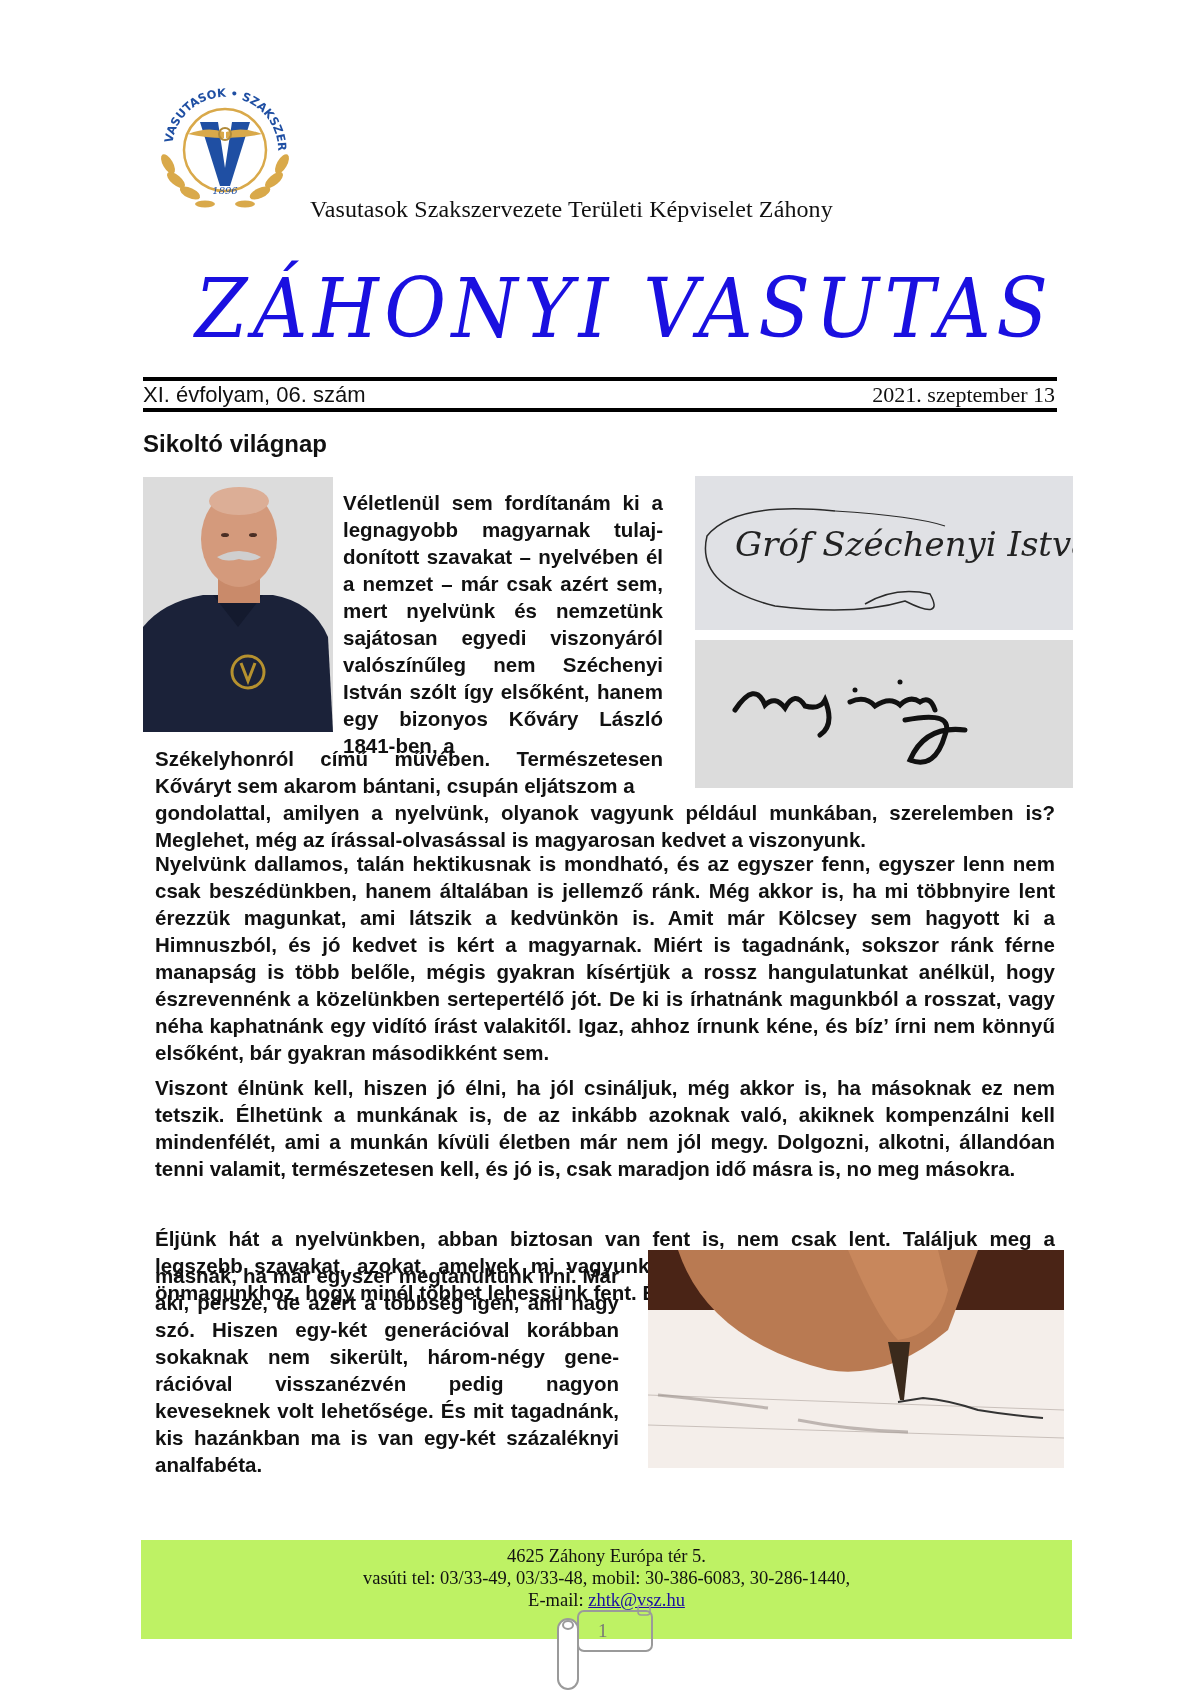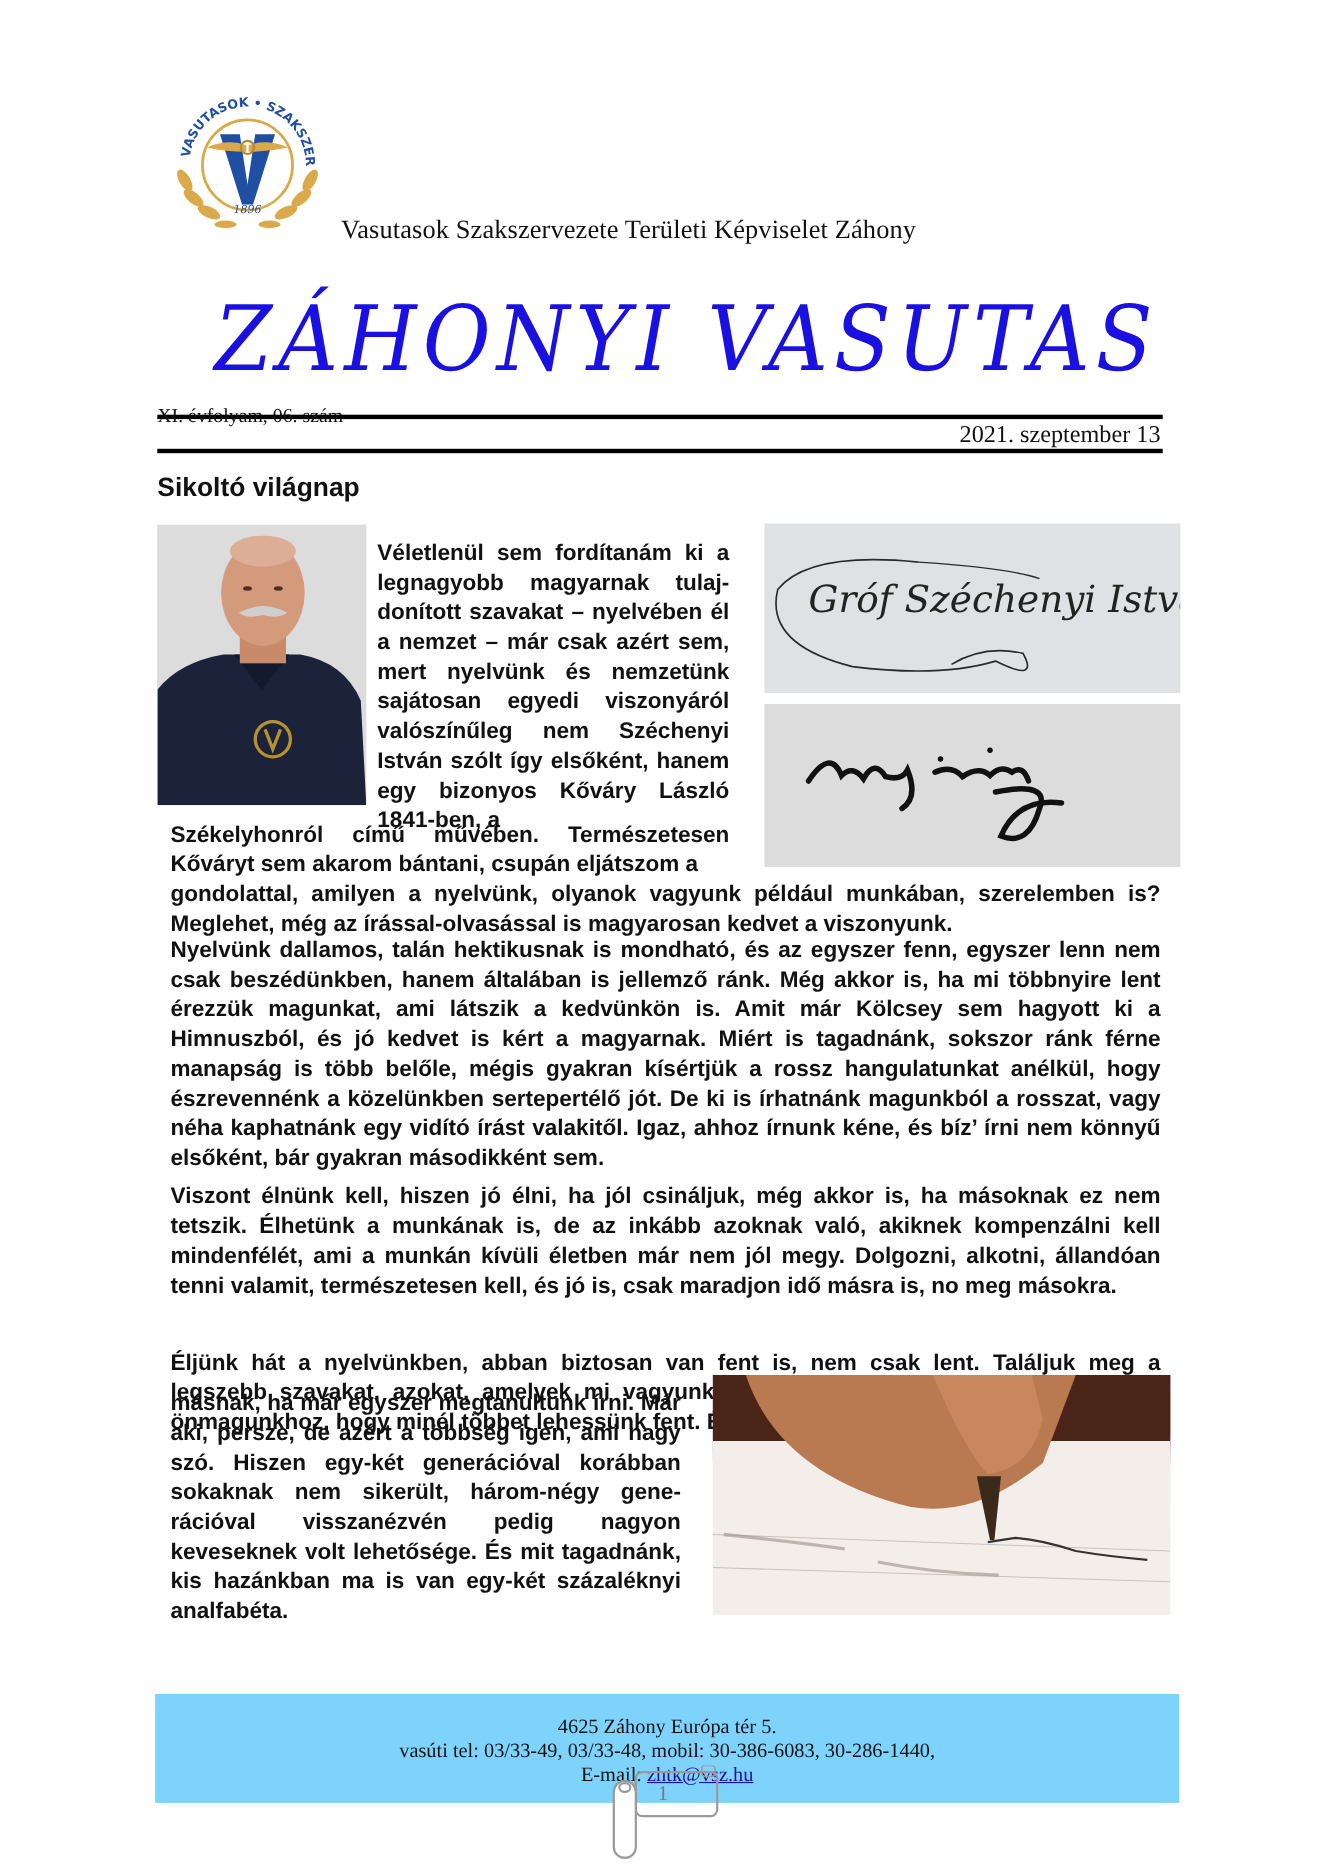--- a/index.html
+++ b/index.html
@@ -8,21 +8,21 @@
 
   
   #logo { left: 150px; top: 72px; width: 150px; height: 145px; }
 
   #org-name { left: 310px; top: 196px; font-family: "Liberation Serif", serif; font-size: 24px; color: #111; letter-spacing: 0.1px; white-space: nowrap; }
 
   #masthead { left: 195px; top: 268px; width: 830px; text-align: center; font-family: "DejaVu Serif", serif; font-style: italic; font-size: 82px; color: #1a10e0; letter-spacing: 6px; line-height: 1; white-space: nowrap; transform: scaleX(0.92); transform-origin: left top; }
 
   #rule-top { left: 143px; top: 377px; width: 914px; height: 4px; background: #000; }
   #rule-bottom { left: 143px; top: 408px; width: 914px; height: 4px; background: #000; }
-  #issue-info { left: 143px; top: 368px; font-family: Liberation Serif, serif; font-size: 18px; white-space: nowrap; }
+  #issue-info { left: 143px; top: 382px; font-family: Liberation Sans, sans-serif; font-size: 22px; white-space: nowrap; }
   #issue-date { right: 145px; top: 382px; font-family: "Liberation Serif", serif; font-size: 22px; white-space: nowrap; text-align: left; }
 
   #article-title { left: 143px; top: 430px; font-family: "Liberation Sans", sans-serif; font-weight: bold; font-size: 24px; white-space: nowrap; }
 
   .body-text { font-family: "Liberation Sans", sans-serif; font-size: 20.5px; line-height: 27px; text-align: justify; color: #111; }
   .body-text p { margin: 12px; font-weight: bold; }
 
   
   #portrait { left: 143px; top: 477px; width: 190px; height: 255px; background: #dcdcdc; overflow: hidden; }
   
@@ -31,21 +31,21 @@
   
   #hand-photo { left: 668px; top: 1292px; width: 396px; height: 218px; overflow: hidden; background: linear-gradient(180deg,#3a1d12 0%, #5a2e1c 25%, #efe8e4 38%, #f6f1ee 100%); }
   #para1-float { float: left; width: 200px; height: 258px; }
   #para1-full { left: 143px; top: 477px; width: 532px; }
   #p2 { left: 143px; top: 863px; width: 924px; }
   #p3 { left: 143px; top: 1088px; width: 924px; }
   #p4 { left: 143px; top: 1213px; width: 924px; }
   #p4-cont { left: 143px; top: 1294px; width: 508px; }
 
   
-  #footer { left: 141px; top: 1540px; width: 931px; height: 99px; background: #7dd3fc; text-align: center; font-family: "Liberation Serif", serif; font-size: 18.5px; line-height: 22px; padding-top: 19px; box-sizing: border-box; }
+  #footer { left: 141px; top: 1540px; width: 931px; height: 99px; background: #bef264; text-align: center; font-family: "Liberation Serif", serif; font-size: 18.5px; line-height: 22px; padding-top: 5px; box-sizing: border-box; }
   #footer a { color: #1a10a0; text-decoration: underline; }
   #page-num-scroll { left: 552px; top: 1605px; width: 110px; height: 90px; }
   #page-num { left: 598px; top: 1620px; font-family: "Liberation Serif", serif; font-size: 19px; color: #777; }
 </style>
 </head>
 <body>
 
 <div id="logo" class="abs">
   <svg width="150" height="145" viewBox="0 0 150 145">
     <defs>

